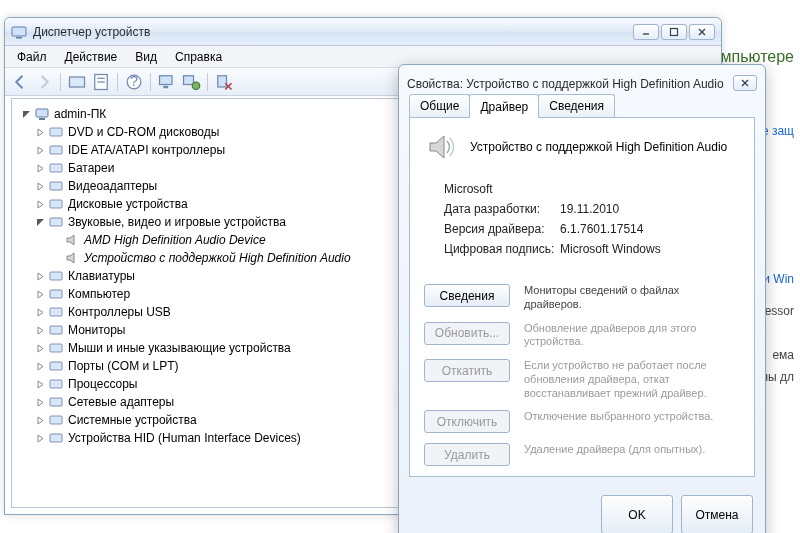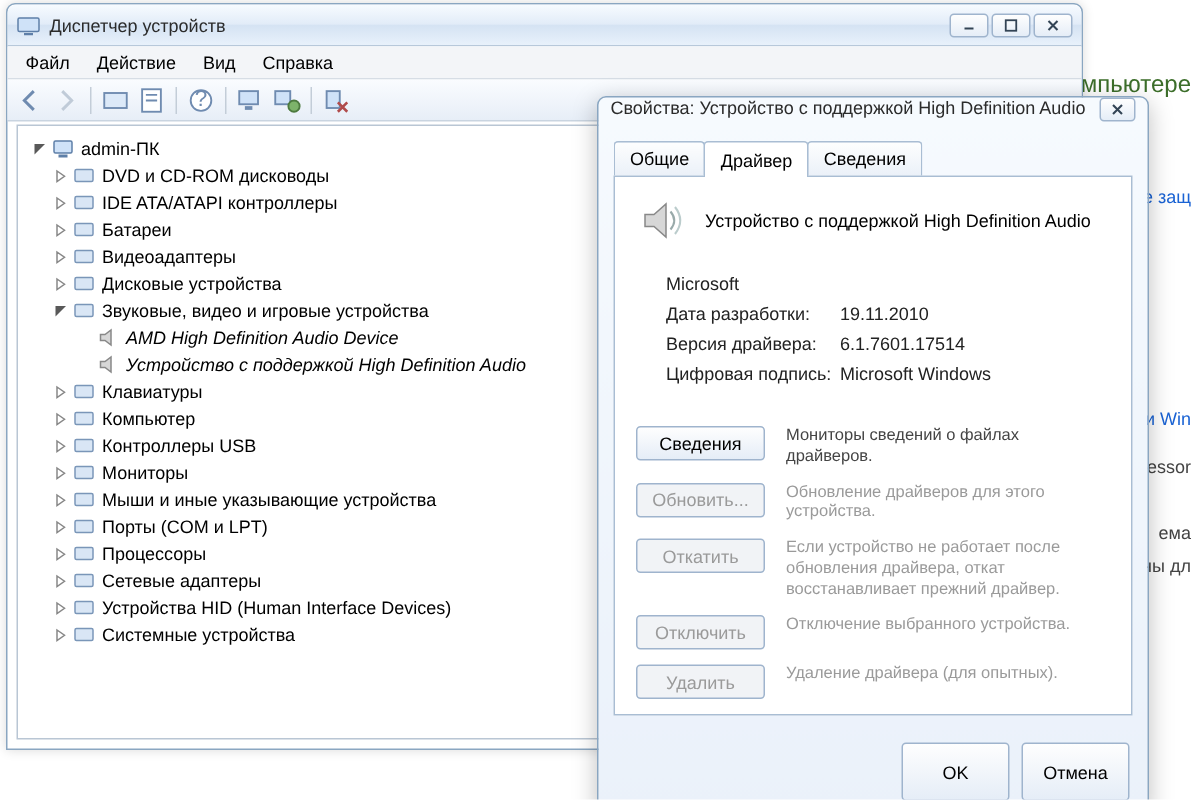--- a/index.html
+++ b/index.html
@@ -23,21 +23,21 @@
 .tree { position: absolute; top: 80px; left: 6px; right: 6px; bottom: 6px; border: 1px solid #b9c6d4; background: #fff; overflow: auto; padding: 6px 4px; }
 .node { display: flex; align-items: center; height: 18px; padding-left: 4px; white-space: nowrap; }
 .arrow { width: 12px; height: 12px; display: inline-flex; align-items: center; justify-content: center; margin-right: 2px; cursor: pointer; }
 .arrow svg { width: 9px; height: 9px; }
 .nicon { width: 16px; height: 16px; display: inline-flex; align-items: center; justify-content: center; margin-right: 4px; }
 .lvl1 { margin-left: 14px; }
 .lvl2 { margin-left: 44px; font-style: italic; }
 
 
 .dlg { position: absolute; left: 398px; top: 64px; width: 368px; background: linear-gradient(#f6fafe,#eaf1fa); border: 1px solid #8aa6c1; border-radius: 6px; box-shadow: 0 4px 16px rgba(0,0,0,.25); }
-.dlgtitle { height: 26px; display: flex; align-items: flex-start; padding: 0 8px; font-size: 12px; color: #2b2b2b; }
+.dlgtitle { height: 26px; display: flex; align-items: flex-end; padding: 0 8px; font-size: 12px; color: #2b2b2b; }
 .dlgtitle .spacer { flex: 1; }
 .dlgclose { width: 24px; height: 16px; border: 1px solid #9fb4cd; border-radius: 3px; background: linear-gradient(#fefefe,#e5edf7); display: flex; align-items: center; justify-content: center; cursor: pointer; }
 
 .tabstrip { display: flex; gap: 0; margin: 2px 10px 0 10px; position: relative; top: 1px; }
 .tab { padding: 4px 10px 4px 10px; border: 1px solid #a9bdd3; border-bottom: none; background: linear-gradient(#fdfefe,#eaf0f8); border-radius: 3px 3px 0 0; cursor: pointer; margin-right: -1px; position: relative; }
 .tab.active { background: #fff; z-index: 2; padding-top: 5px; }
 .tabpanel { margin: 0 10px 10px 10px; border: 1px solid #a9bdd3; background: #fff; padding: 12px 14px 10px 14px; min-height: 340px; position: relative; }
 
 .devhead { display: flex; align-items: center; gap: 12px; margin-bottom: 18px; }
 .speaker { width: 34px; height: 34px; }
@@ -61,21 +61,21 @@
 </head>
 <body>
 
 <div class="bgfrag" style="right:6px; top:48px; font-size:16px; color:#3c6e2a;">компьютере</div>
 <div class="bgfrag bglink" style="right:6px; top:124px;">е защ</div>
 <div class="bgfrag bglink" style="right:6px; top:272px;">и Win</div>
 <div class="bgfrag" style="right:6px; top:304px; color:#444;">essor</div>
 <div class="bgfrag" style="right:6px; top:348px; color:#444;">ема</div>
 <div class="bgfrag" style="right:6px; top:370px; color:#444;">ны дл</div>
 
-<div class="window" style="left:4px; top:2px; width:718px; height:498px;">
+<div class="window" style="left:4px; top:17px; width:718px; height:498px;">
   <div class="titlebar">
     <span class="ticon">
       <svg viewBox="0 0 16 16">
           <rect x="1" y="3" width="14" height="9" rx="1" fill="#cfe2f8" stroke="#5e7fa8"></rect>
           <rect x="5" y="13" width="6" height="1.5" fill="#5e7fa8"></rect>
         </svg>
     </span>
     <span class="ttxt">Диспетчер устройств</span>
     <div class="winbtns">
       <div class="winbtn">
@@ -373,34 +373,34 @@
         <span class="arrow">
           <svg viewBox="0 0 9 9">
             <path d="M2 1 L7 4.5 L2 8 Z" fill="none" stroke="#888"></path>
           </svg>
         </span>
         <span class="nicon">
           <svg viewBox="0 0 16 16">
             <rect x="2" y="4" width="12" height="8" rx="1" fill="#d9e6f5" stroke="#7a96b8"></rect>
           </svg>
         </span>
+        <span>Системные устройства</span>
+      </div>
+      <div class="node lvl1">
+        <span class="arrow">
+          <svg viewBox="0 0 9 9">
+            <path d="M2 1 L7 4.5 L2 8 Z" fill="none" stroke="#888"></path>
+          </svg>
+        </span>
+        <span class="nicon">
+          <svg viewBox="0 0 16 16">
+            <rect x="2" y="4" width="12" height="8" rx="1" fill="#d9e6f5" stroke="#7a96b8"></rect>
+          </svg>
+        </span>
         <span>Устройства HID (Human Interface Devices)</span>
-      </div>
-      <div class="node lvl1">
-        <span class="arrow">
-          <svg viewBox="0 0 9 9">
-            <path d="M2 1 L7 4.5 L2 8 Z" fill="none" stroke="#888"></path>
-          </svg>
-        </span>
-        <span class="nicon">
-          <svg viewBox="0 0 16 16">
-            <rect x="2" y="4" width="12" height="8" rx="1" fill="#d9e6f5" stroke="#7a96b8"></rect>
-          </svg>
-        </span>
-        <span>Системные устройства</span>
       </div>
     </div>
 </div>
 
 <div class="dlg">
   <div class="dlgtitle">
     <span>Свойства: Устройство с поддержкой High Definition Audio</span>
     <span class="spacer"></span>
     <div class="dlgclose">
         <svg viewBox="0 0 10 10" width="10" height="10">

